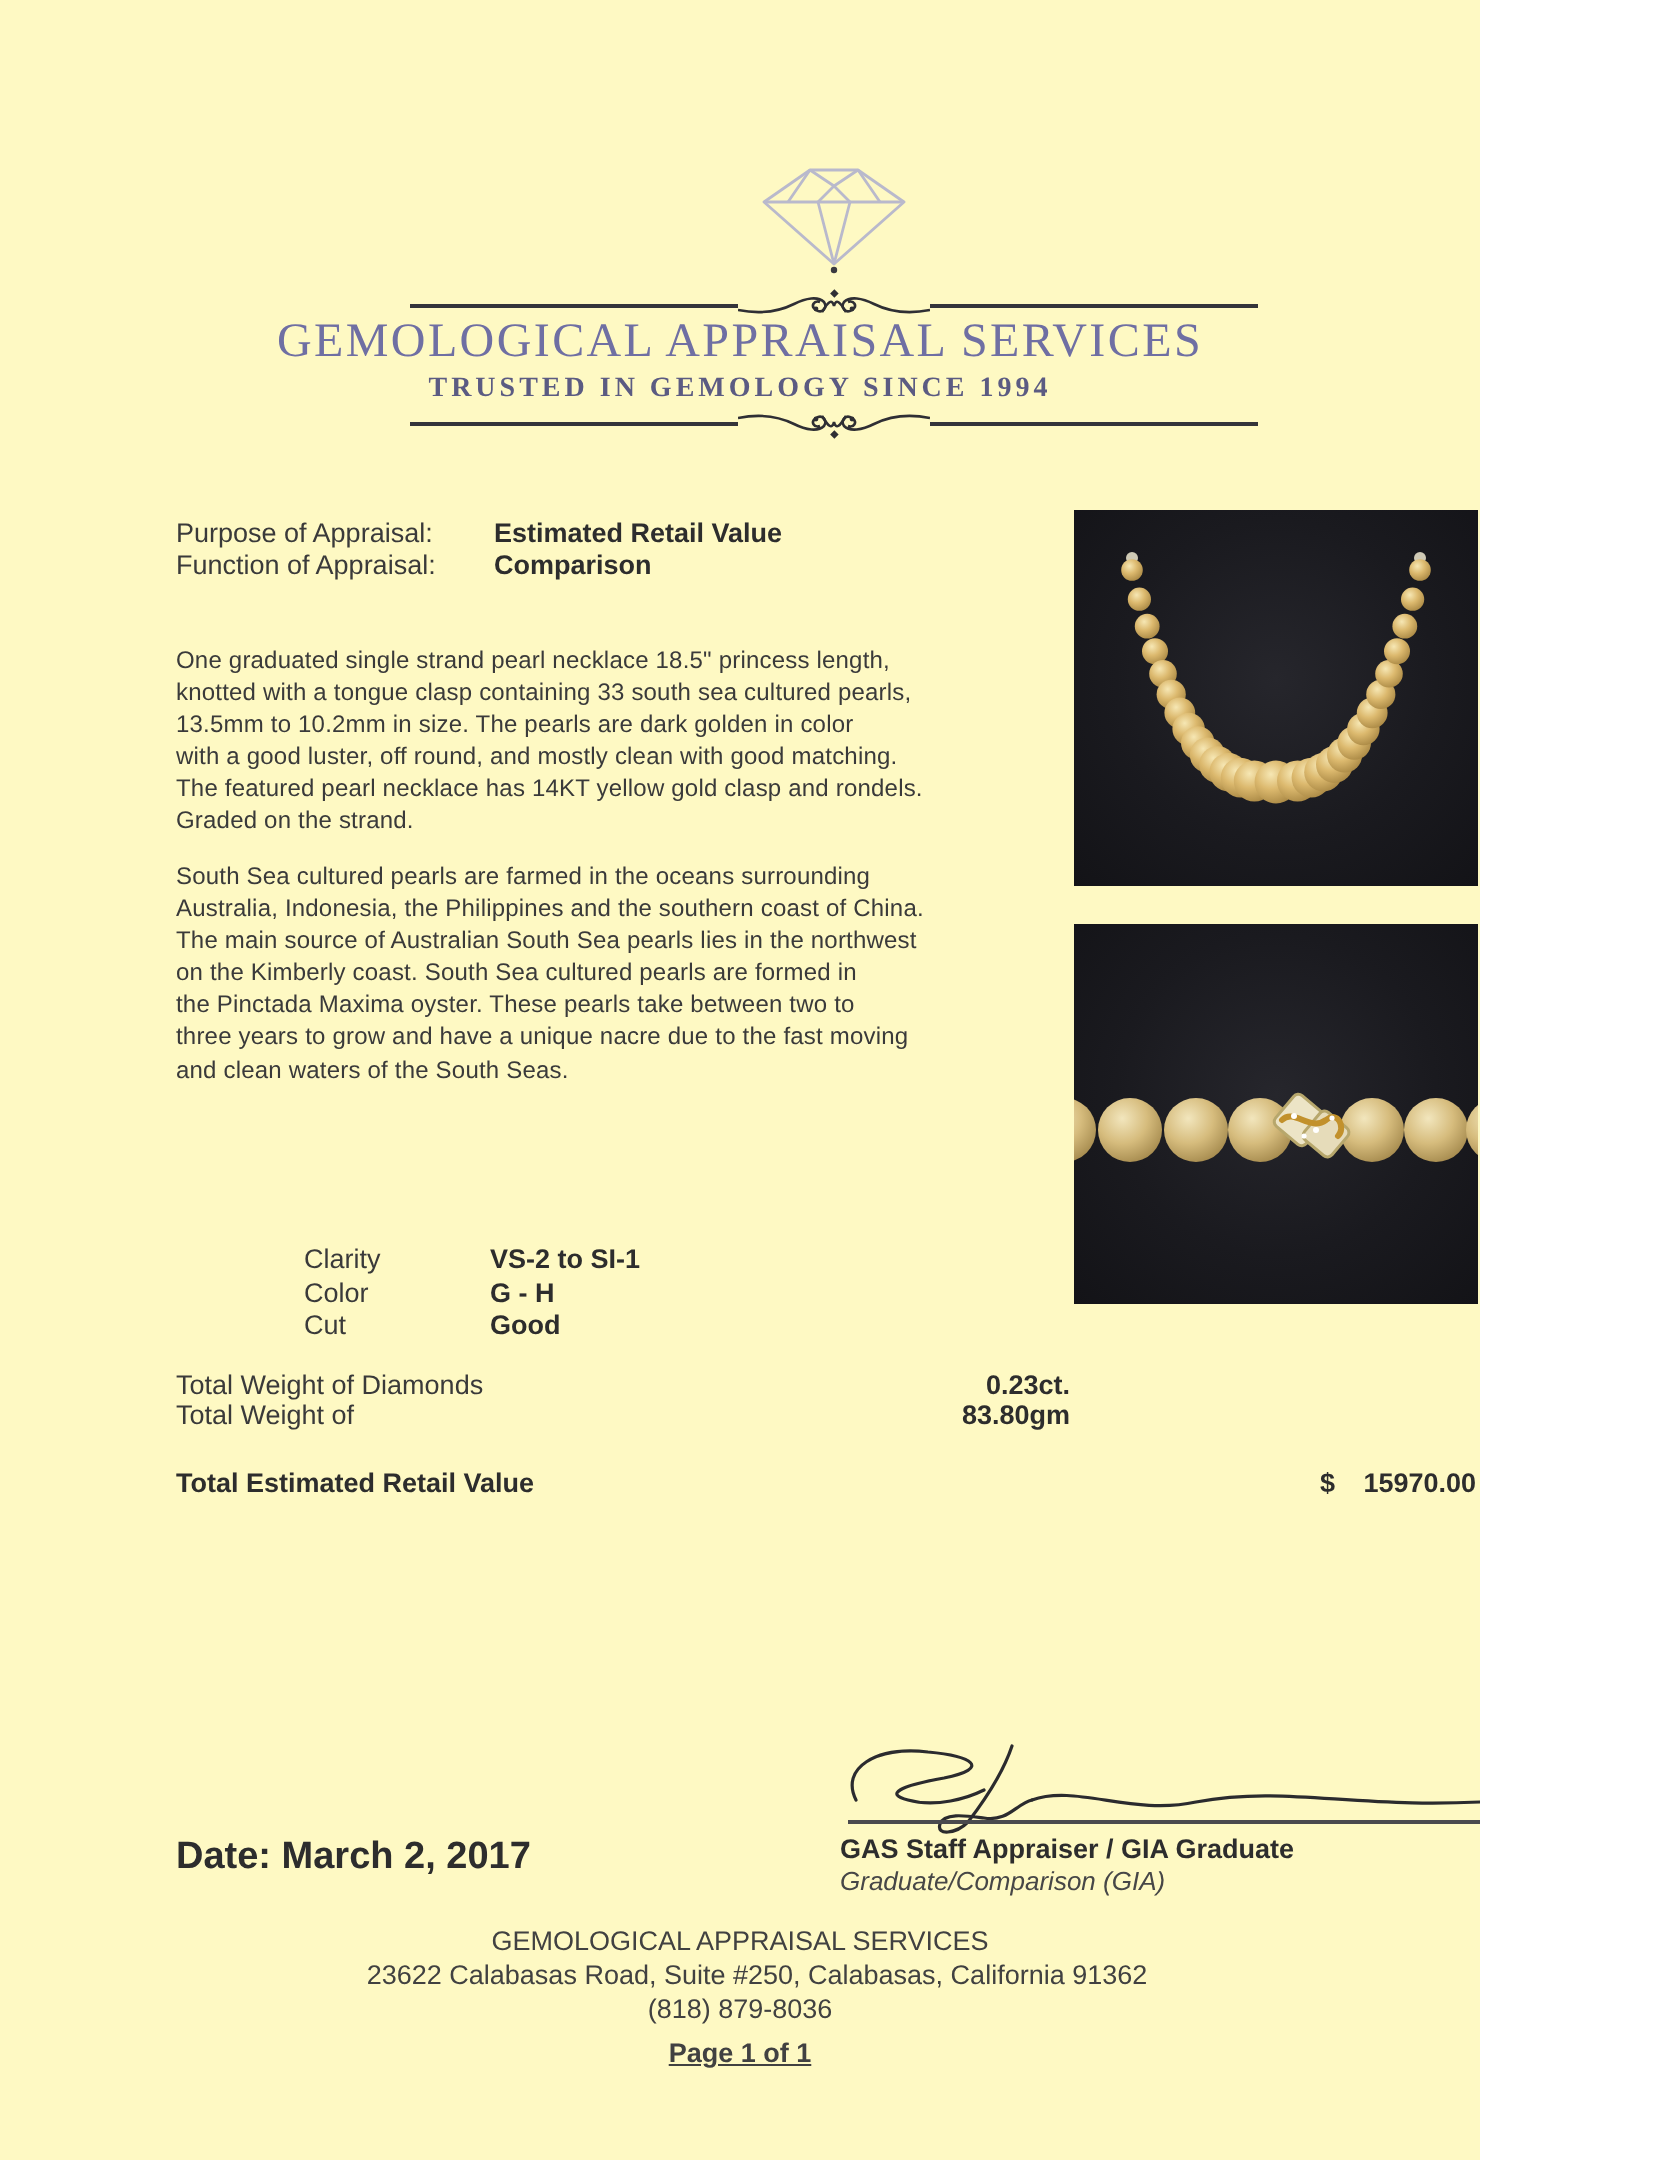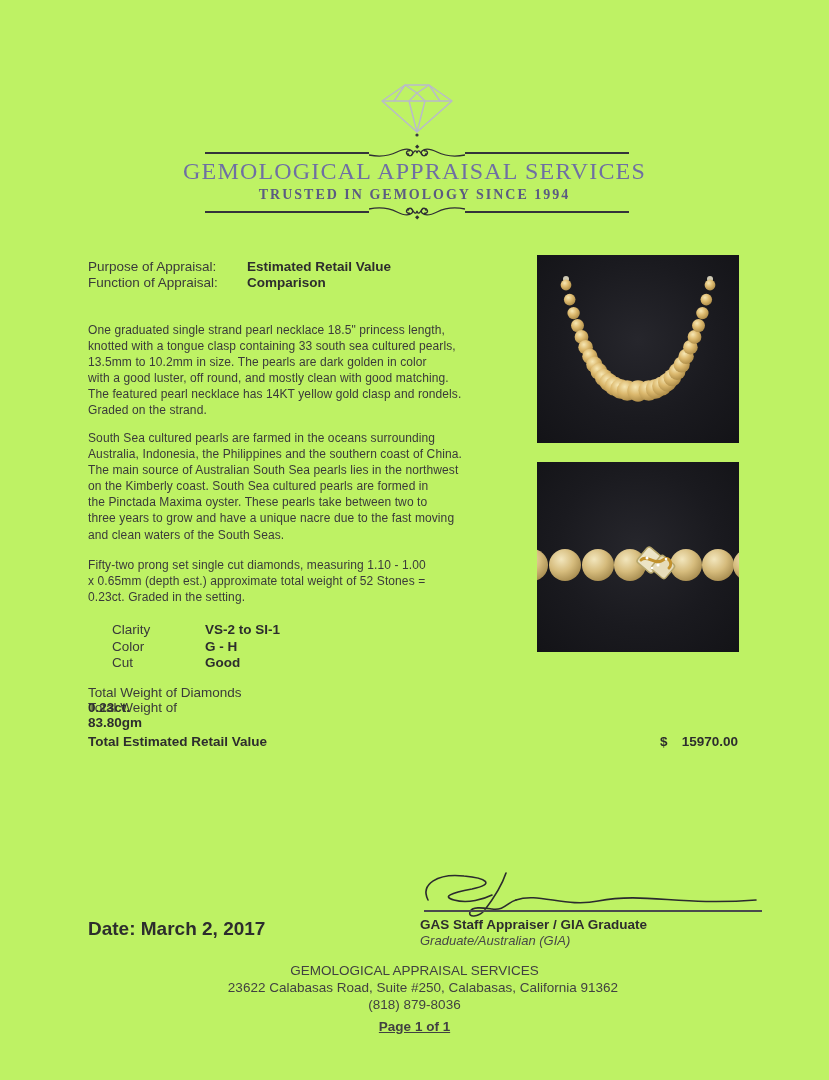--- a/index.html
+++ b/index.html
@@ -1,17 +1,17 @@
 <!DOCTYPE html>
 <html style="--brand-title: #6f6fa3; --brand-tagline: #5b5b82; --diamond-outline: #b9b9cc; --body-text: #3a3a3a; --photo-background: #1b1b20; --pearl-gold: #d8b56c;"><head>
 <meta charset="utf-8">
 <style>
   html,body{margin:0;padding:0;background:#ffffff;}
   .page{
-    position:relative;width:829px;height:1080px;background:#bef264;
+    position:relative;width:740px;height:1080px;background:#fef9c3;
     font-family:"Liberation Sans",sans-serif;color:var(--body-text,#3a3a3a);
     overflow:hidden;
   }
   .abs{position:absolute;}
   .b{font-weight:bold;color:#2d2d2d;}
   
   .brand-title{
     left:0;right:0;top:158px;text-align:center;
     font-family:"Liberation Serif",serif;font-size:24px;font-weight:normal;
     letter-spacing:1.2px;color:var(--brand-title,#6f6fa3);
@@ -22,23 +22,23 @@
     letter-spacing:2px;color:var(--brand-tagline,#5b5b82);
   }
   .orn{left:205px;top:144px;width:424px;height:18px;display:flex;align-items:center;}
   .orn.bottom{top:203px;}
   .orn .rule{flex:1;height:2.4px;background:#34343a;}
   .orn svg{flex:0 0 auto;}
   
   .fieldrow{left:88px;font-size:13.5px;line-height:16px;white-space:pre;}
   .fieldrow .lab{display:inline-block;width:159px;}
   .para{font-size:12px;line-height:16.1px;white-space:pre;letter-spacing:.1px;}
-  .grade-row{display:flex;font-size:13.5px;line-height:16.6px;}
+  .grade-row{display:flex;font-size:13.5px;line-height:16.6px;margin-left:40px;}
   .grade-row .glab{width:93px;}
-  .trow{left:88px;width:447px;display:flex;justify-content:space-between;font-size:13.5px;line-height:15px;flex-direction:column;}
+  .trow{left:88px;width:447px;display:flex;justify-content:space-between;font-size:13.5px;line-height:15px;}
   .retail-amount{left:660px;width:78px;display:flex;justify-content:space-between;font-size:13.5px;}
   
   .photo{left:537px;width:202px;background:radial-gradient(circle at 50% 45%, #26262c 0%, #1a1a1f 55%, #131317 100%);}
   .photo svg{display:block;}
   
   .sig-line{left:424px;top:910px;width:338px;height:1.8px;background:#4a4a4e;}
   .sig-title{left:420px;top:917px;font-size:13.5px;}
   .sig-sub{left:420px;top:933px;font-size:13px;font-style:italic;color:#474747;}
   .date-line{left:88px;top:918px;font-size:19px;}
   
@@ -103,23 +103,20 @@
 with a good luster, off round, and mostly clean with good matching.
 The featured pearl necklace has 14KT yellow gold clasp and rondels.
 Graded on the strand.</div>
   <div class="abs para" style="left:88px;top:430px;">South Sea cultured pearls are farmed in the oceans surrounding
 Australia, Indonesia, the Philippines and the southern coast of China.
 The main source of Australian South Sea pearls lies in the northwest
 on the Kimberly coast. South Sea cultured pearls are formed in
 the Pinctada Maxima oyster. These pearls take between two to
 three years to grow and have a unique nacre due to the fast moving
 and clean waters of the South Seas.</div>
-  <div class="abs para" style="left:88px;top:557px;">Fifty-two prong set single cut diamonds, measuring 1.10 - 1.00
-x 0.65mm (depth est.) approximate total weight of 52 Stones =
-0.23ct. Graded in the setting.</div>
 
   <div class="abs" style="left:112px;top:622px;">
     <div class="grade-row">
         <span class="glab">Clarity</span>
         <span class="b">VS-2 to SI-1</span>
       </div>
     <div class="grade-row">
         <span class="glab">Color</span>
         <span class="b">G - H</span>
       </div>
@@ -217,21 +214,21 @@
 
   <svg class="abs" style="left:420px;top:870px;" width="345" height="48" viewBox="0 0 345 48">
     <g fill="none" stroke="#2b2b2e" stroke-width="1.6" stroke-linecap="round">
       <path d="M8,30 C0,14 18,3 44,6 C66,8 76,14 52,19 C30,23 22,27 34,30 C48,34 64,29 72,25"></path>
       <path d="M86,3 C82,15 74,28 64,41 C58,47 48,48 50,42 C52,36 64,38 72,39 C84,41 88,32 96,30"></path>
       <path d="M96,30 C118,22 146,38 178,31 C226,22 258,36 336,30"></path>
     </g>
   </svg>
   <div class="abs sig-line"></div>
   <div class="abs sig-title b">GAS Staff Appraiser / GIA Graduate</div>
-  <div class="abs sig-sub">Graduate/Australian (GIA)</div>
+  <div class="abs sig-sub">Graduate/Comparison (GIA)</div>
   <div class="abs date-line b">Date: March 2, 2017</div>
 
   <div class="abs footer-line" style="top:963px;">GEMOLOGICAL APPRAISAL SERVICES</div>
   <div class="abs footer-line" style="top:980px;padding-left:17px;">23622 Calabasas Road, Suite #250, Calabasas, California 91362</div>
   <div class="abs footer-line" style="top:997px;">(818) 879-8036</div>
   <div class="abs footer-line b" style="top:1019px;text-decoration:underline;">Page 1 of 1</div>
 
 </div>
 
 </body></html>

